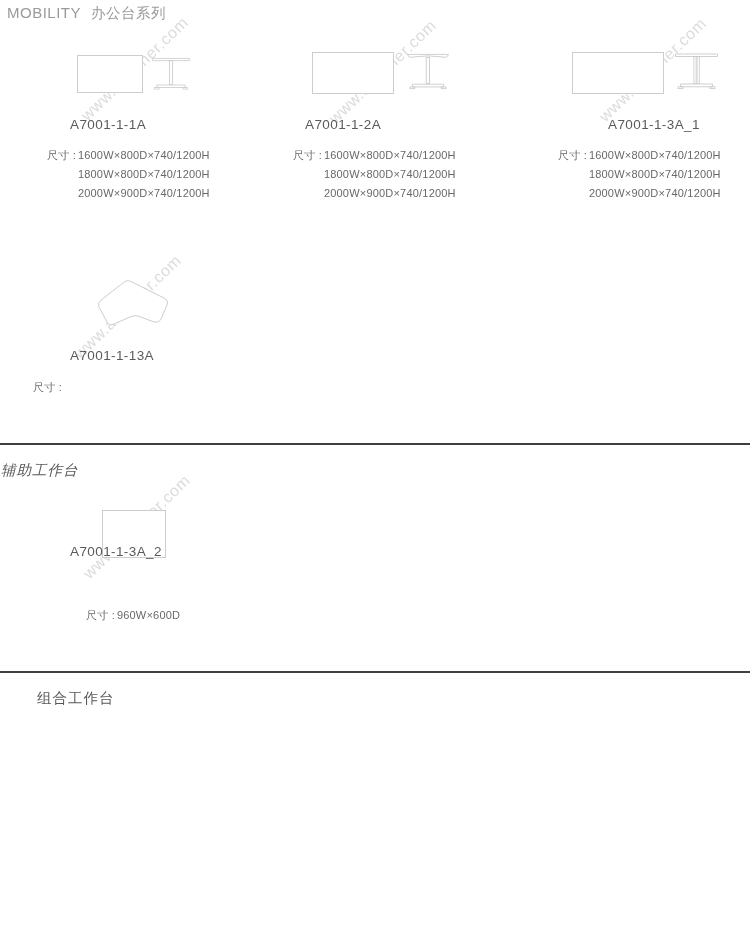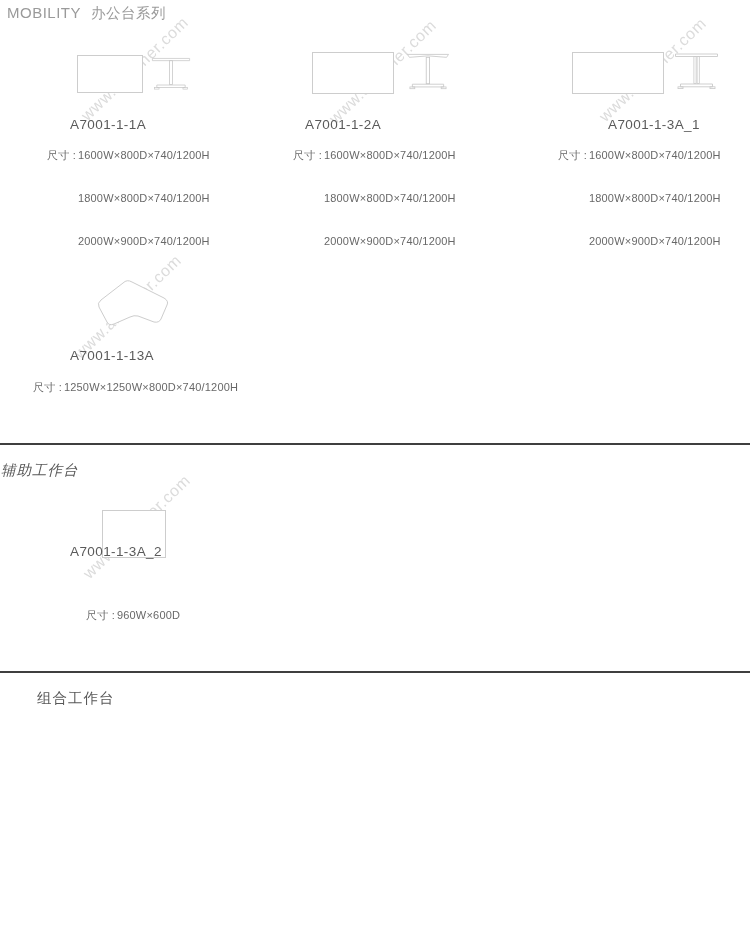--- a/index.html
+++ b/index.html
@@ -11,21 +11,21 @@
 
   .wm{position:absolute;width:150px;text-align:center;color:#dcdcdc;font-size:16px;letter-spacing:0.8px;
       transform:rotate(-44deg);transform-origin:center;white-space:nowrap;pointer-events:none;}
 
   .rect{position:absolute;border:1px solid #cdcdcd;background:#fff;}
 
   .ptitle{position:absolute;width:130px;text-align:left;color:#5a5a5a;font-size:13.5px;letter-spacing:0.4px;white-space:nowrap;}
 
   .dims{position:absolute;display:flex;color:#686868;font-size:11px;letter-spacing:0.2px;line-height:19px;white-space:nowrap;}
   .dims .lbl{margin-right:2px;}
-  .dims .vals{display:flex;flex-direction:column;gap:24px;}
+  .dims .vals{display:flex;flex-direction:column;}
 
   .divider{position:absolute;left:0;width:750px;height:2px;background:#3f3f3f;}
 
   .sectitle{position:absolute;left:1px;color:#585858;font-size:14.5px;letter-spacing:1px;white-space:nowrap;}
 
   svg{display:block;}
 </style>
 </head>
 <body>
 
@@ -96,23 +96,20 @@
       <span>2000W×900D×740/1200H</span>
     </span>
   </div>
 
   <svg style="position:absolute;left:96px;top:277px;" width="76" height="52" viewBox="0 0 76 52">
     <path d="M3,30 Q1,26 5,23 L27,6 Q31,2 36,5 L68,21 Q73,24 71,28 L65,42 Q63,46 58,45 L42,39 Q38,38 34,40 L18,47 Q13,49 11,45 Z" fill="#ffffff" stroke="#cdcdcd" stroke-width="1" stroke-linejoin="round"></path>
   </svg>
   <div class="ptitle" style="left:70px;top:348px;">A7001-1-13A</div>
   <div class="dims" style="left:33px;top:378px;">
     <span class="lbl">尺寸 : </span>
-    <span class="vals">
-      <span>1250W×1250W×800D×740/1200H</span>
-    </span>
   </div>
 
   <div class="divider" style="top:443px;"></div>
   <div class="sectitle" style="top:461px;font-style:italic;">辅助工作台</div>
 
   <div class="rect" style="left:102px;top:510px;width:62px;height:46px;"></div>
   <div class="ptitle" style="left:70px;top:544px;">A7001-1-3A_2</div>
   <div class="dims" style="left:86px;top:606px;">
     <span class="lbl">尺寸 : </span>
     <span class="vals">

